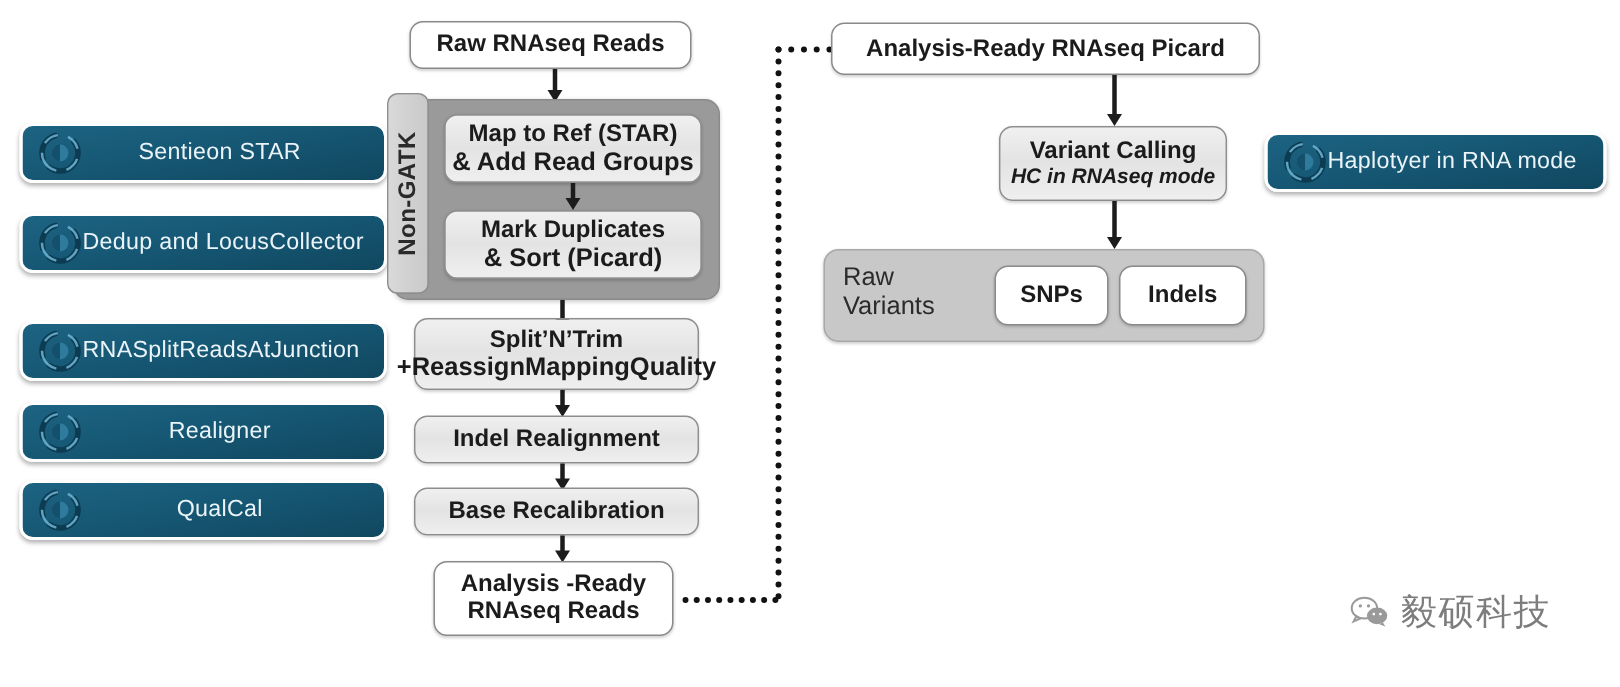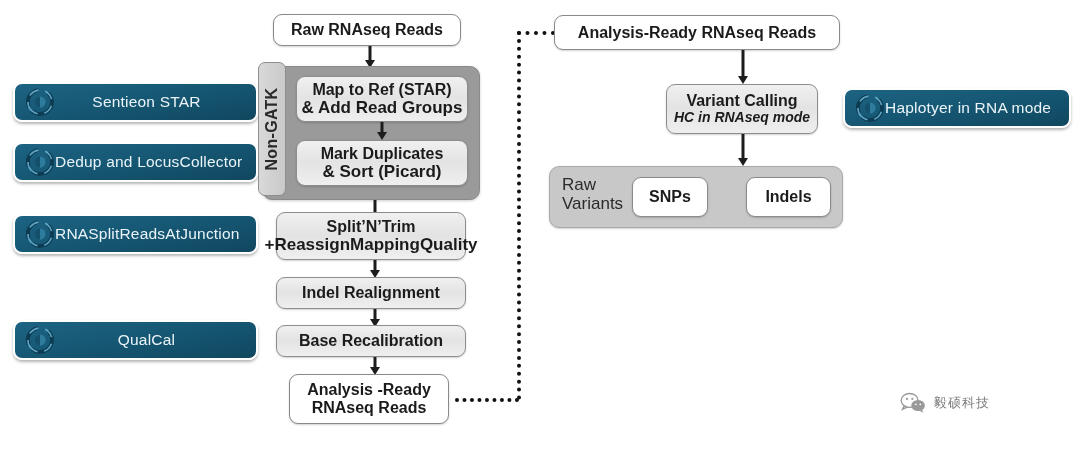--- a/index.html
+++ b/index.html
@@ -131,21 +131,21 @@
     border-left: 4px dotted #111;
   }
 
   
   #watermark {
     position: absolute;
     display: flex; align-items: center; gap: 8px;
   }
   #watermark .wm-text {
     font-family: "DejaVu Sans", sans-serif;
-    font-size: 13px;
+    font-size: 24px;
     color: #7d7d7d;
     letter-spacing: 1px;
   }
 </style>
 </head>
 <body>
 
 <div id="canvas">
 
   <div class="sent-pill" style="left:13px; top:82px; width:245px; height:40px;">
@@ -171,20 +171,29 @@
   <div class="sent-pill" style="left:13px; top:214px; width:245px; height:40px;">
     <svg class="sent-logo" viewBox="0 0 40 40">
       <circle cx="20" cy="20" r="16" fill="none" stroke="#0c3b52" stroke-width="5" stroke-dasharray="46 10 26 18" stroke-linecap="round" transform="rotate(-40 20 20)"></circle>
       <circle cx="20" cy="20" r="16" fill="none" stroke="#6fb6d6" stroke-width="2.2" stroke-dasharray="14 9" transform="rotate(130 20 20)" opacity="0.85"></circle>
       <circle cx="20" cy="20" r="7.5" fill="#2e7b9d"></circle>
       <path d="M20 12.5 A7.5 7.5 0 0 0 20 27.5 L20 20 Z" fill="#14506c"></path>
     </svg>
     <span class="sent-label">RNASplitReadsAtJunction</span>
   </div>
 
+  <div class="sent-pill" style="left:13px; top:268px; width:245px; height:40px;">
+    <svg class="sent-logo" viewBox="0 0 40 40">
+      <circle cx="20" cy="20" r="16" fill="none" stroke="#0c3b52" stroke-width="5" stroke-dasharray="46 10 26 18" stroke-linecap="round" transform="rotate(-40 20 20)"></circle>
+      <circle cx="20" cy="20" r="16" fill="none" stroke="#6fb6d6" stroke-width="2.2" stroke-dasharray="14 9" transform="rotate(130 20 20)" opacity="0.85"></circle>
+      <circle cx="20" cy="20" r="7.5" fill="#2e7b9d"></circle>
+      <path d="M20 12.5 A7.5 7.5 0 0 0 20 27.5 L20 20 Z" fill="#14506c"></path>
+    </svg>
+    <span class="sent-label">Realigner</span>
+  </div>
 
   <div class="sent-pill" style="left:13px; top:320px; width:245px; height:40px;">
     <svg class="sent-logo" viewBox="0 0 40 40">
       <circle cx="20" cy="20" r="16" fill="none" stroke="#0c3b52" stroke-width="5" stroke-dasharray="46 10 26 18" stroke-linecap="round" transform="rotate(-40 20 20)"></circle>
       <circle cx="20" cy="20" r="16" fill="none" stroke="#6fb6d6" stroke-width="2.2" stroke-dasharray="14 9" transform="rotate(130 20 20)" opacity="0.85"></circle>
       <circle cx="20" cy="20" r="7.5" fill="#2e7b9d"></circle>
       <path d="M20 12.5 A7.5 7.5 0 0 0 20 27.5 L20 20 Z" fill="#14506c"></path>
     </svg>
     <span class="sent-label">QualCal</span>
   </div>
@@ -254,21 +263,21 @@
   <div class="pbox white" style="left:289px; top:374px; width:160px; height:50px;">
     <span class="l1">Analysis -Ready</span>
     <span class="l1">RNAseq Reads</span>
   </div>
 
   <div class="dotseg h" style="left:455px; top:398px; width:64px;"></div>
   <div class="dotseg v" style="left:517px; top:31px; height:369px;"></div>
   <div class="dotseg h" style="left:517px; top:31px; width:38px;"></div>
 
   <div class="pbox white" style="left:554px; top:15px; width:286px; height:35px;">
-    <span class="l1">Analysis-Ready RNAseq Reads</span>
+    <span class="l1">Analysis-Ready RNAseq Picard</span>
   </div>
 
   <div class="arrow" style="left:735px; top:50px; width:16px; height:34px;">
     <div class="shaft" style="height:27px;"></div>
       <div class="head"></div>
   </div>
 
   <div class="pbox" style="left:666px; top:84px; width:152px; height:50px;">
     <span class="l1">Variant Calling</span>
     <span class="l2i">HC in RNAseq mode</span>
@@ -289,21 +298,21 @@
       <div class="head"></div>
   </div>
 
   <div id="raw-variants-group" style="left:549px; top:166px; width:294px; height:62px;"></div>
 
   <div id="raw-variants-label" style="left:562px; top:176px; width:80px;">
     <div>Raw</div>
     <div>Variants</div>
   </div>
 
-  <div class="pbox white" style="left:632px; top:177px; width:76px; height:40px;">
+  <div class="pbox white" style="left:663px; top:177px; width:76px; height:40px;">
     <span class="l1">SNPs</span>
   </div>
 
   <div class="pbox white" style="left:746px; top:177px; width:85px; height:40px;">
     <span class="l1">Indels</span>
   </div>
 
   <div id="watermark" style="left:900px; top:392px;">
     <svg width="26" height="22" viewBox="0 0 30 26">
       <ellipse cx="11" cy="10" rx="10" ry="8.2" fill="none" stroke="#9a9a9a" stroke-width="1.6"></ellipse>

